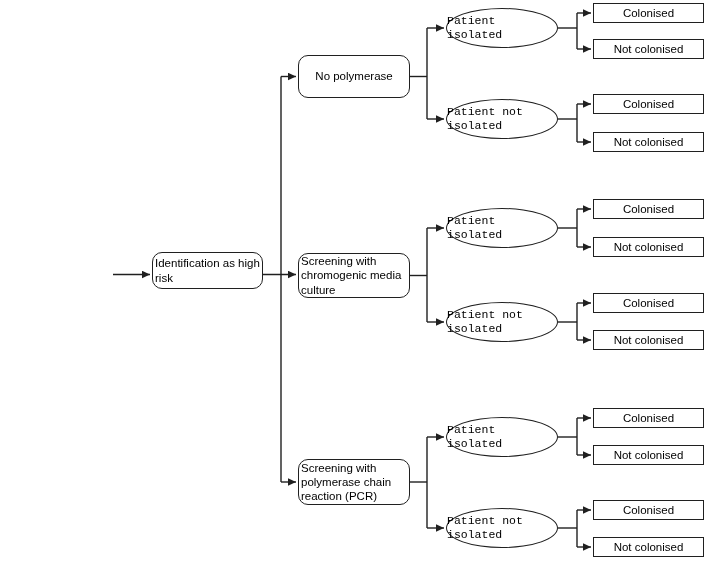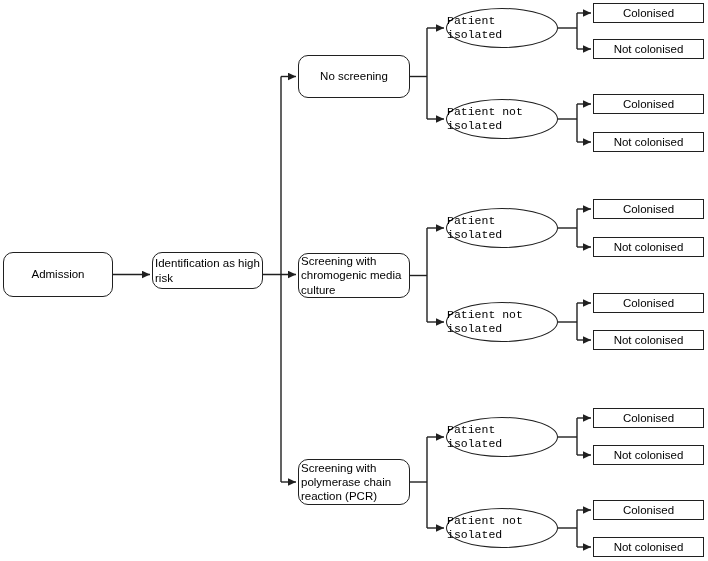--- a/index.html
+++ b/index.html
@@ -77,25 +77,24 @@
       <path d="M577 418 H591" marker-end="url(#arr)"></path>
       <path d="M577 455 H591" marker-end="url(#arr)"></path>
 
       <path d="M558 528 H577"></path>
       <path d="M577 510 V547"></path>
       <path d="M577 510 H591" marker-end="url(#arr)"></path>
       <path d="M577 547 H591" marker-end="url(#arr)"></path>
     </g>
   </svg>
 
-  <div class="node rounded" style="left:3px;top:252px;width:110px;height:45px">Admission</div>
 
   <div class="node rounded" style="left:152px;top:252px;width:111px;height:37px">Identification as high risk</div>
 
-  <div class="node rounded" style="left:298px;top:55px;width:112px;height:43px">No screening</div>
+  <div class="node rounded" style="left:298px;top:55px;width:112px;height:43px">No polymerase</div>
   <div class="node rounded" style="left:298px;top:253px;width:112px;height:45px">Screening with chromogenic media culture</div>
   <div class="node rounded" style="left:298px;top:459px;width:112px;height:46px">Screening with polymerase chain reaction (PCR)</div>
 
   <div class="node ellipse" style="left:446px;top:8px;width:112px;height:40px">Patient isolated</div>
   <div class="node ellipse" style="left:446px;top:99px;width:112px;height:40px">Patient not isolated</div>
   <div class="node ellipse" style="left:446px;top:208px;width:112px;height:40px">Patient isolated</div>
   <div class="node ellipse" style="left:446px;top:302px;width:112px;height:40px">Patient not isolated</div>
   <div class="node ellipse" style="left:446px;top:417px;width:112px;height:40px">Patient isolated</div>
   <div class="node ellipse" style="left:446px;top:508px;width:112px;height:40px">Patient not isolated</div>
 

